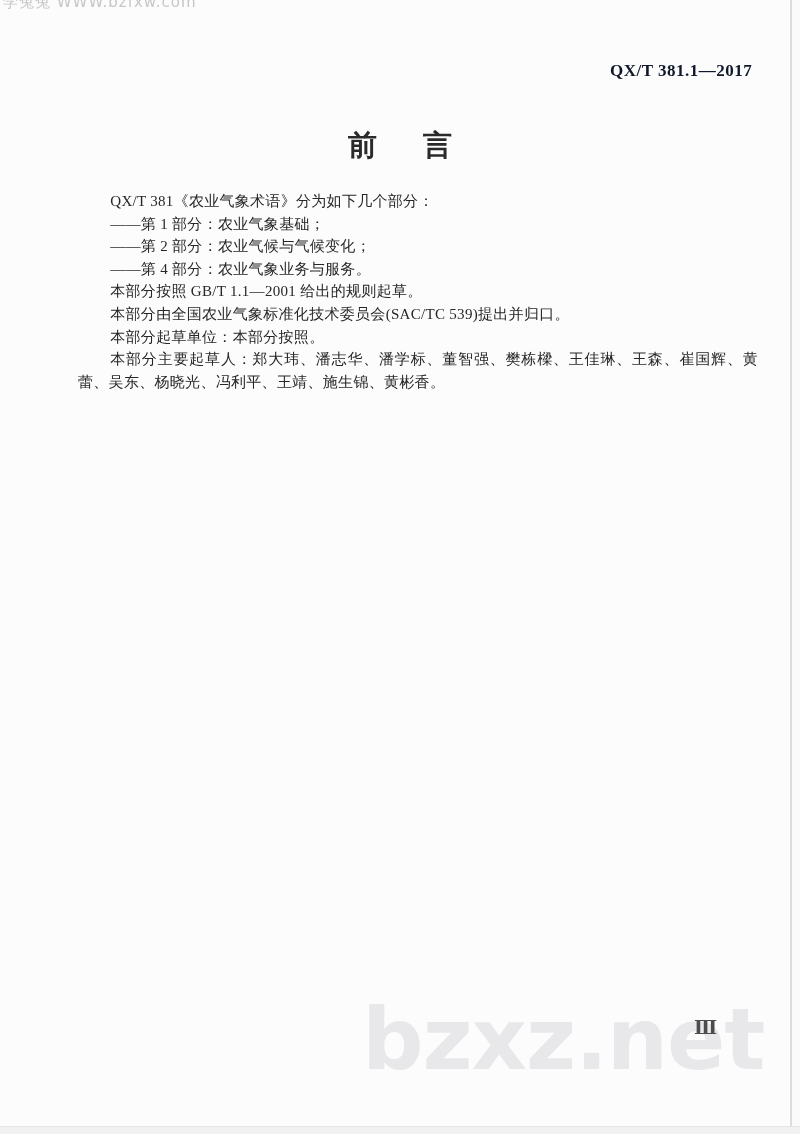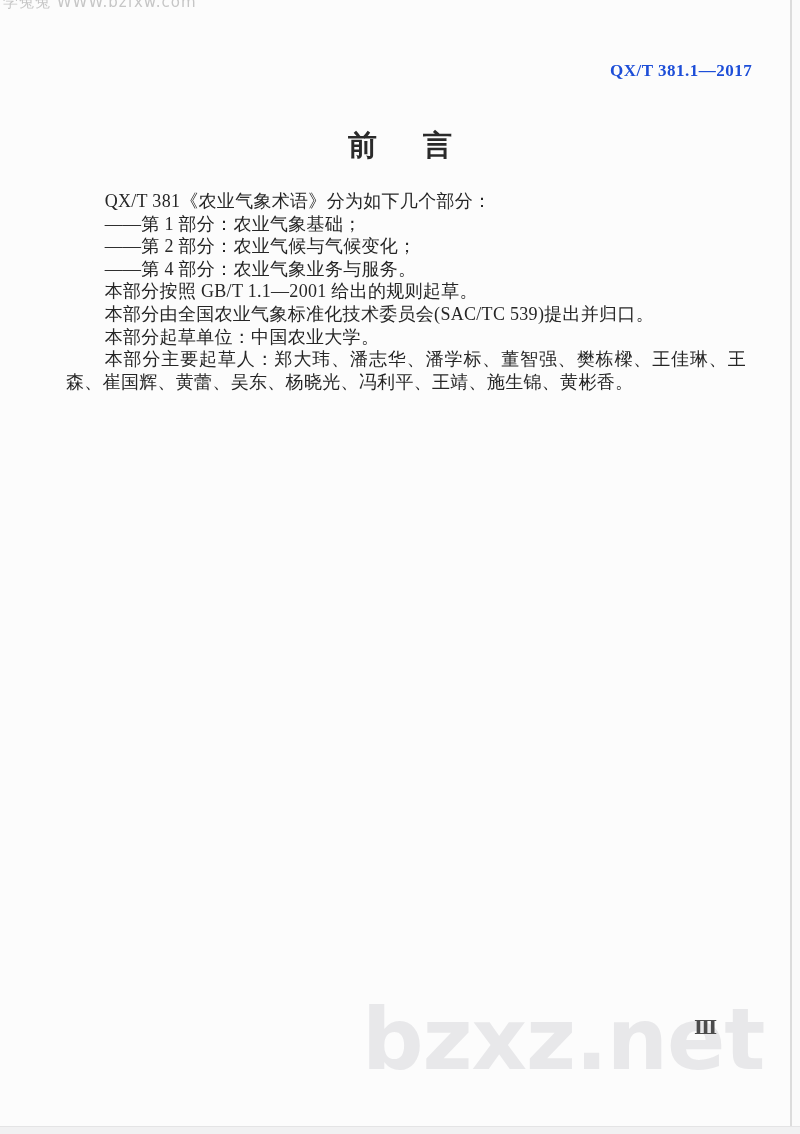--- a/index.html
+++ b/index.html
@@ -20,35 +20,35 @@
   .wm-top {
     position: absolute; top: -7px; left: 3px;
     font-family: "DejaVu Sans", "Liberation Sans", sans-serif;
     font-size: 15px; color: #c6c6c6; letter-spacing: 1px;
     white-space: nowrap;
   }
 
   
   .doc-number {
     position: absolute; top: 61px; left: 610px;
-    font-size: 17px; font-weight: bold; color: #1d4ed8;
+    font-size: 17px; font-weight: bold; color: #0f172a;
     letter-spacing: 0.5px; white-space: nowrap;
   }
 
   
   .title {
     position: absolute; top: 126px; left: 0; width: 800px;
     display: flex; justify-content: center; gap: 46px;
     font-size: 29px; font-weight: bold; color: #2a2a2a;
   }
 
   
   .content {
-    position: absolute; top: 190px; left: 66px; width: 680px;
-    font-size: 18px; line-height: 22.6px;
+    position: absolute; top: 190px; left: 78px; width: 680px;
+    font-size: 15px; line-height: 22.6px;
     color: #262626; text-align: justify;
     letter-spacing: 0.3px;
   }
   .content p { margin: 0; text-indent: 2.15em; }
 
   
   .wm-bottom {
     position: absolute; top: 962px; left: 362px;
     font-family: "DejaVu Sans", "Liberation Sans", sans-serif;
     font-size: 86px; font-weight: bold; color: #e8e8ea;
@@ -77,19 +77,19 @@
   <span>言</span>
 </div>
 
 <div class="content">
   <p>QX/T 381《农业气象术语》分为如下几个部分：</p>
   <p>——第 1 部分：农业气象基础；</p>
   <p>——第 2 部分：农业气候与气候变化；</p>
   <p>——第 4 部分：农业气象业务与服务。</p>
   <p>本部分按照 GB/T 1.1—2001 给出的规则起草。</p>
   <p>本部分由全国农业气象标准化技术委员会(SAC/TC 539)提出并归口。</p>
-  <p>本部分起草单位：中国农业大学。</p>
+  <p>本部分起草单位：本部分按照。</p>
   <p>本部分主要起草人：郑大玮、潘志华、潘学标、董智强、樊栋樑、王佳琳、王森、崔国辉、黄蕾、吴东、杨晓光、冯利平、王靖、施生锦、黄彬香。</p>
 </div>
 
 <div class="wm-bottom">bzxz.net</div>
 
 <div class="page-num">Ⅲ</div>
 
 </body></html>

